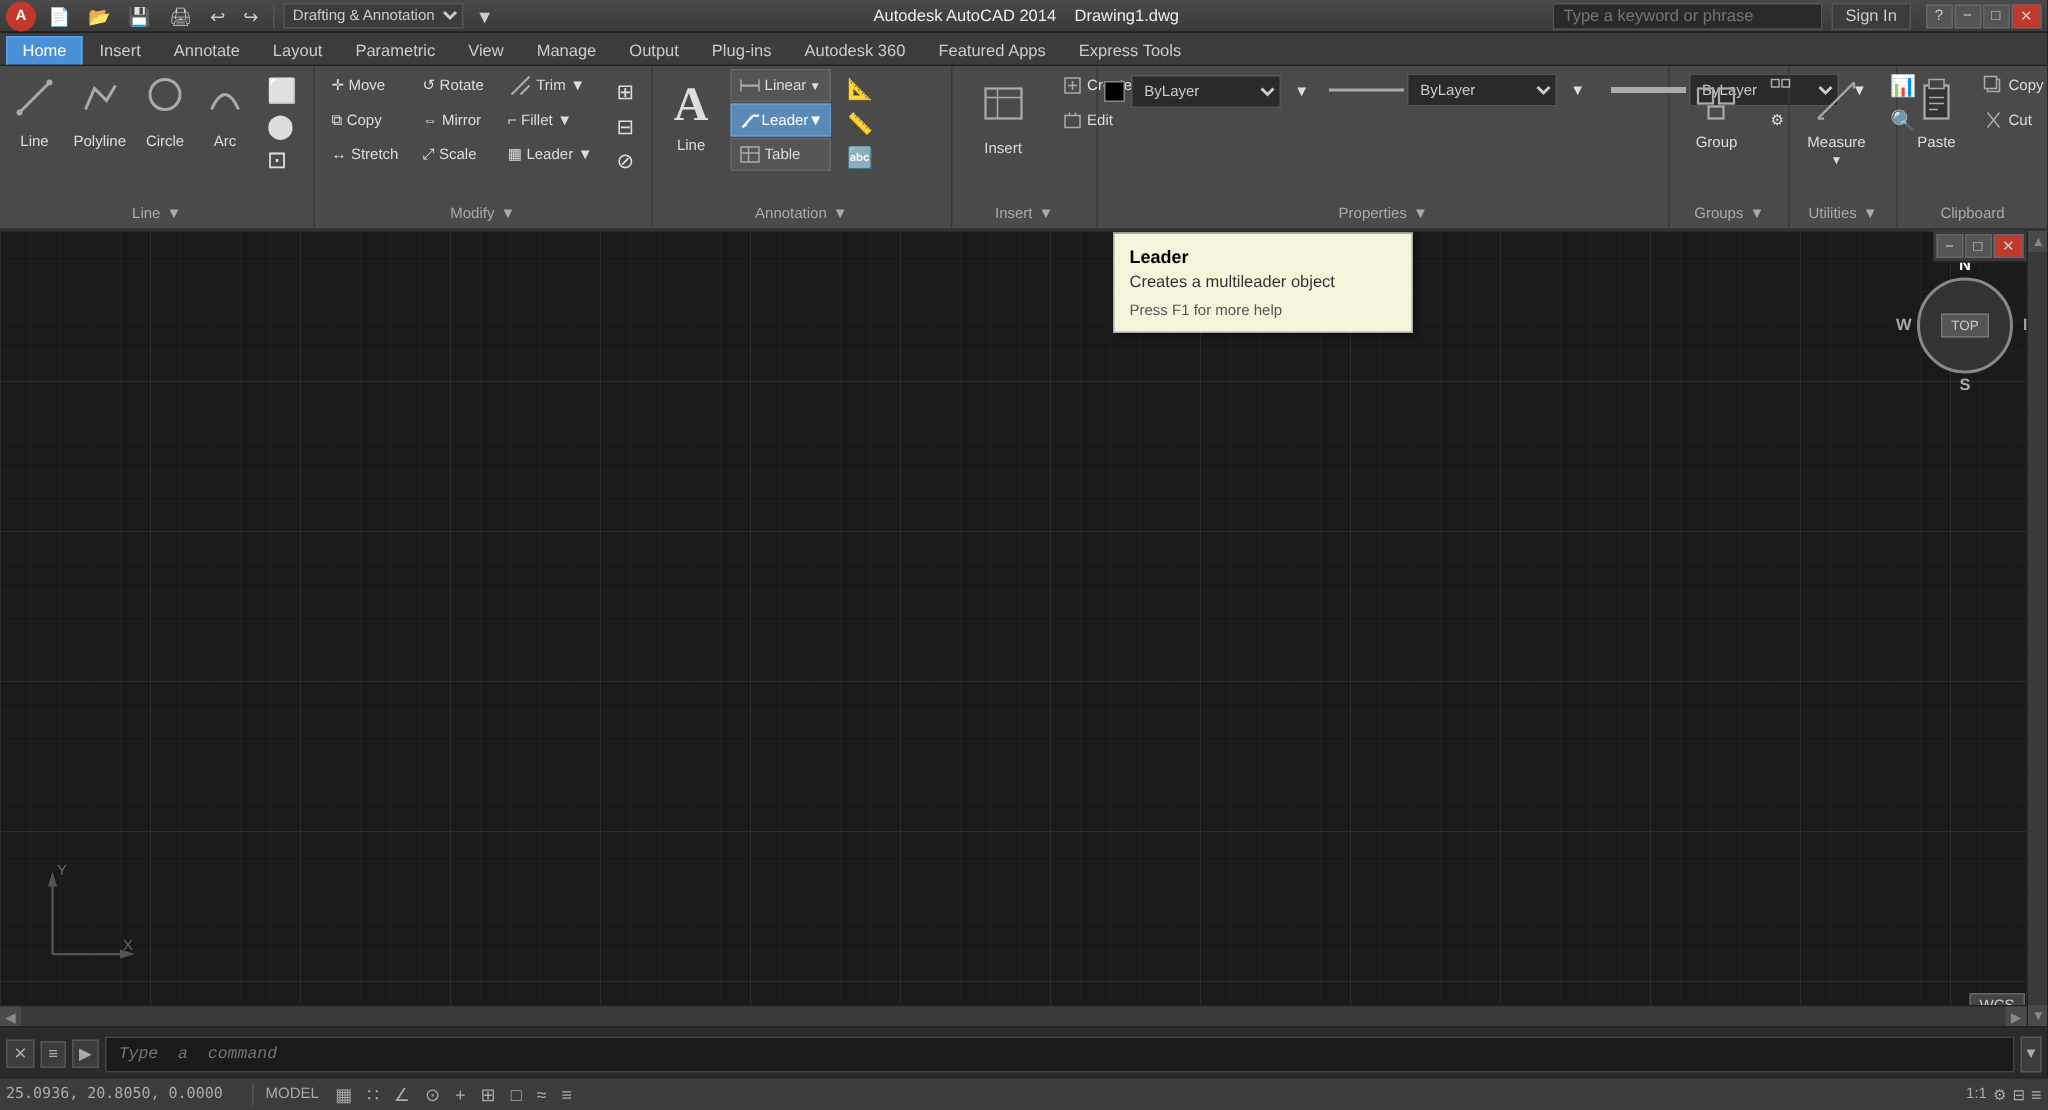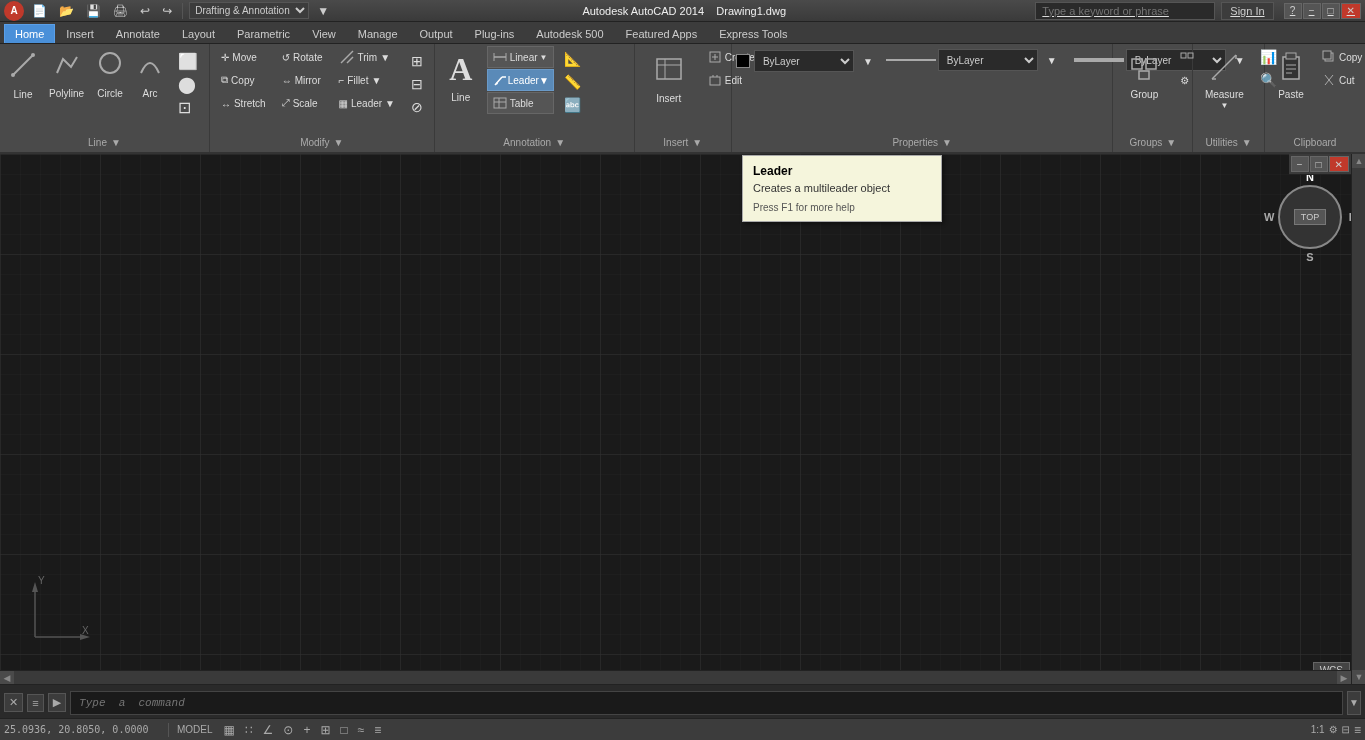--- a/index.html
+++ b/index.html
@@ -12,21 +12,21 @@
       display: flex;
       align-items: center;
       justify-content: space-between;
       padding: 0 4px;
       color: #ddd;
       font-size: 11px;
       border-bottom: 1px solid #222;
     }
     #title-bar .left { display: flex; align-items: center; gap: 4px; }
     #title-bar .center { flex: 1; text-align: center; font-size: 11px; color: #eee; }
-    #title-bar .right { display: flex; align-items: center; gap: 2px; text-decoration: underline; }
+    #title-bar .right { display: flex; align-items: center; gap: 2px; }
     .qa-btn { background: none; border: none; color: #ccc; font-size: 12px; cursor: pointer; padding: 2px 4px; display: flex; align-items: center; }
     .qa-divider { width: 1px; height: 16px; background: #555; margin: 0 2px; }
     .qa-dropdown { background: #3c3c3c; border: 1px solid #555; color: #ccc; font-size: 10px; padding: 1px; }
     #search-box {
       margin-left: auto;
       background: #2a2a2a;
       border: 1px solid #555;
       color: #ccc;
       font-size: 11px;
       padding: 2px 6px;
@@ -420,21 +420,21 @@
   <div id="ribbon-tabs">
     <div class="ribbon-tab active">Home</div>
     <div class="ribbon-tab">Insert</div>
     <div class="ribbon-tab">Annotate</div>
     <div class="ribbon-tab">Layout</div>
     <div class="ribbon-tab">Parametric</div>
     <div class="ribbon-tab">View</div>
     <div class="ribbon-tab">Manage</div>
     <div class="ribbon-tab">Output</div>
     <div class="ribbon-tab">Plug-ins</div>
-    <div class="ribbon-tab">Autodesk 500</div>
+    <div class="ribbon-tab">Autodesk 360</div>
     <div class="ribbon-tab">Featured Apps</div>
     <div class="ribbon-tab">Express Tools</div>
   </div>
 
   <div id="ribbon">
 
     <div class="ribbon-group">
       <div class="ribbon-group-content">
 
         <div class="rb-btn">

